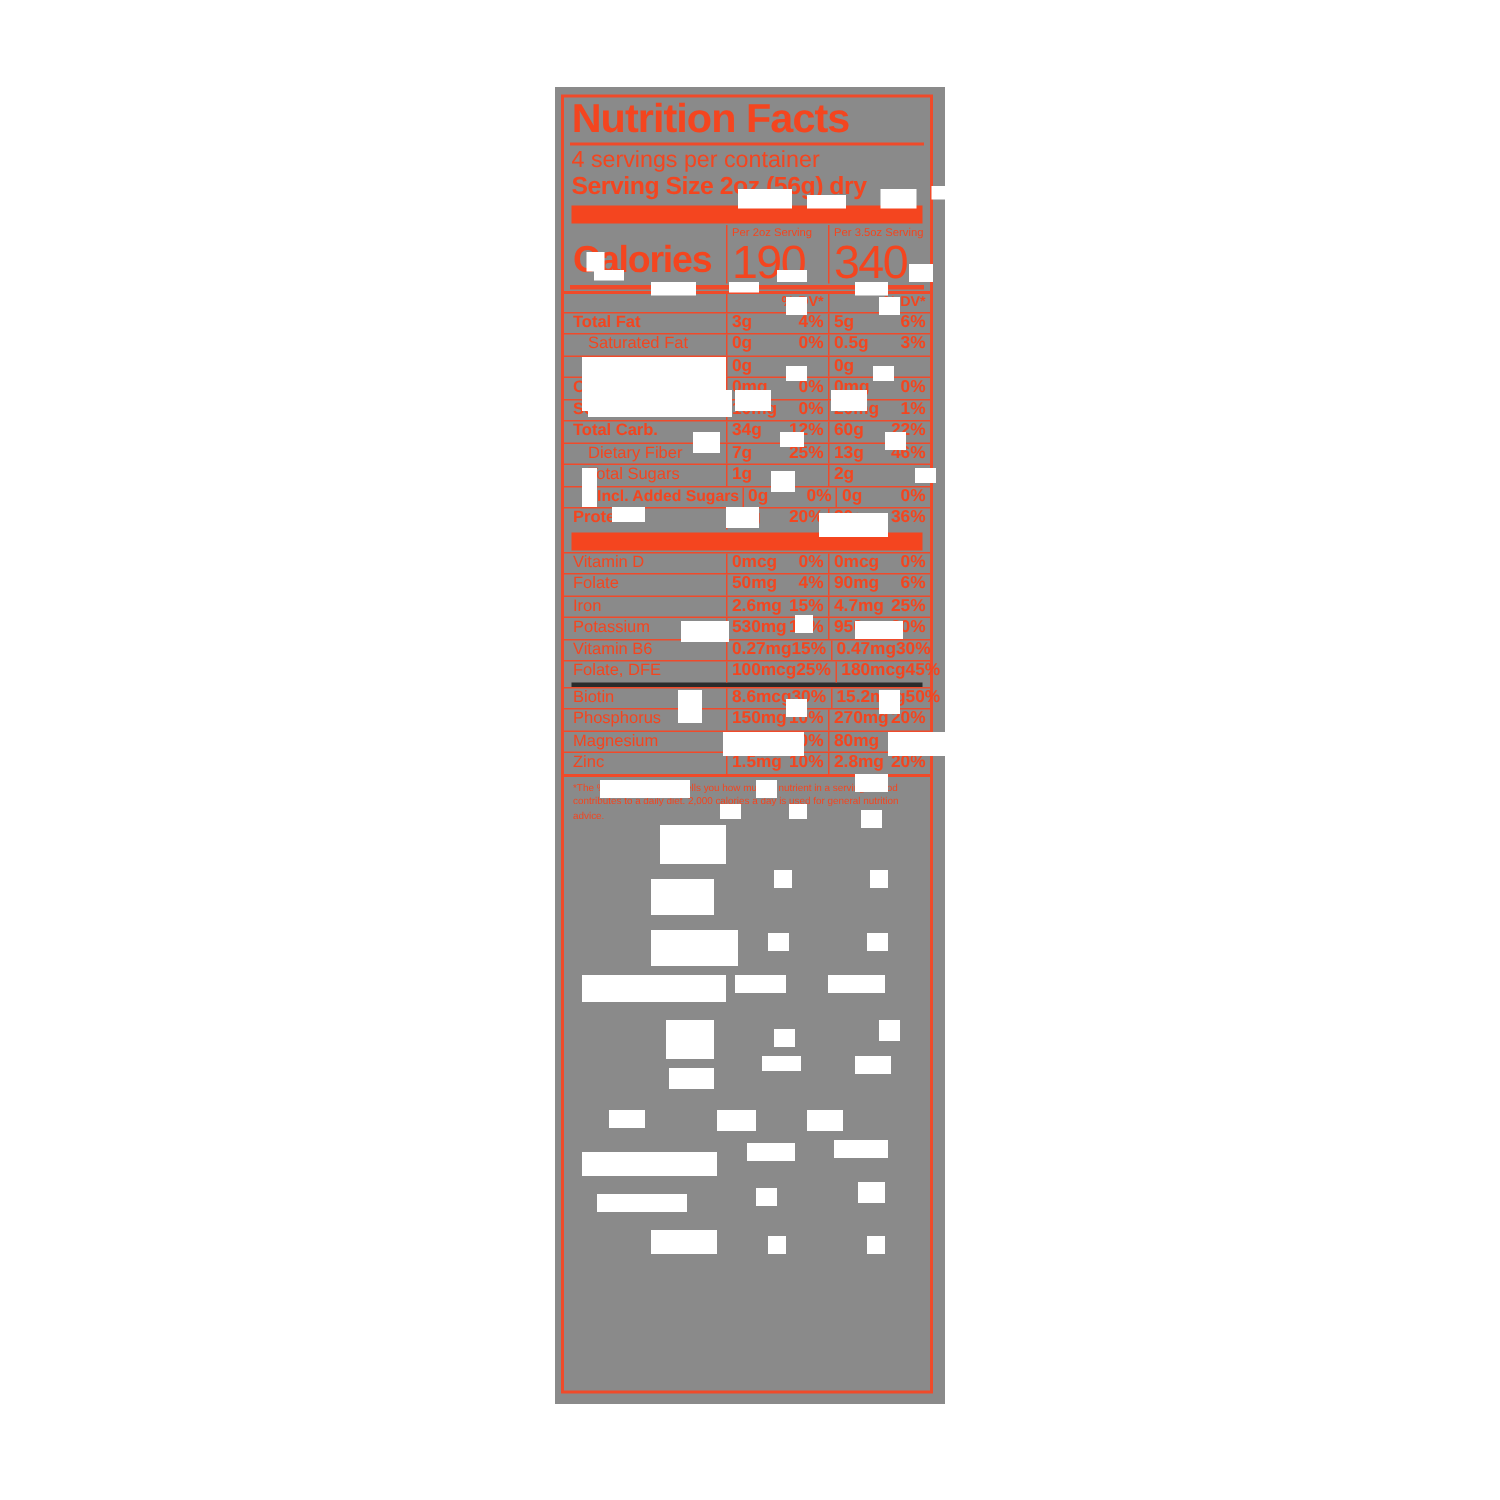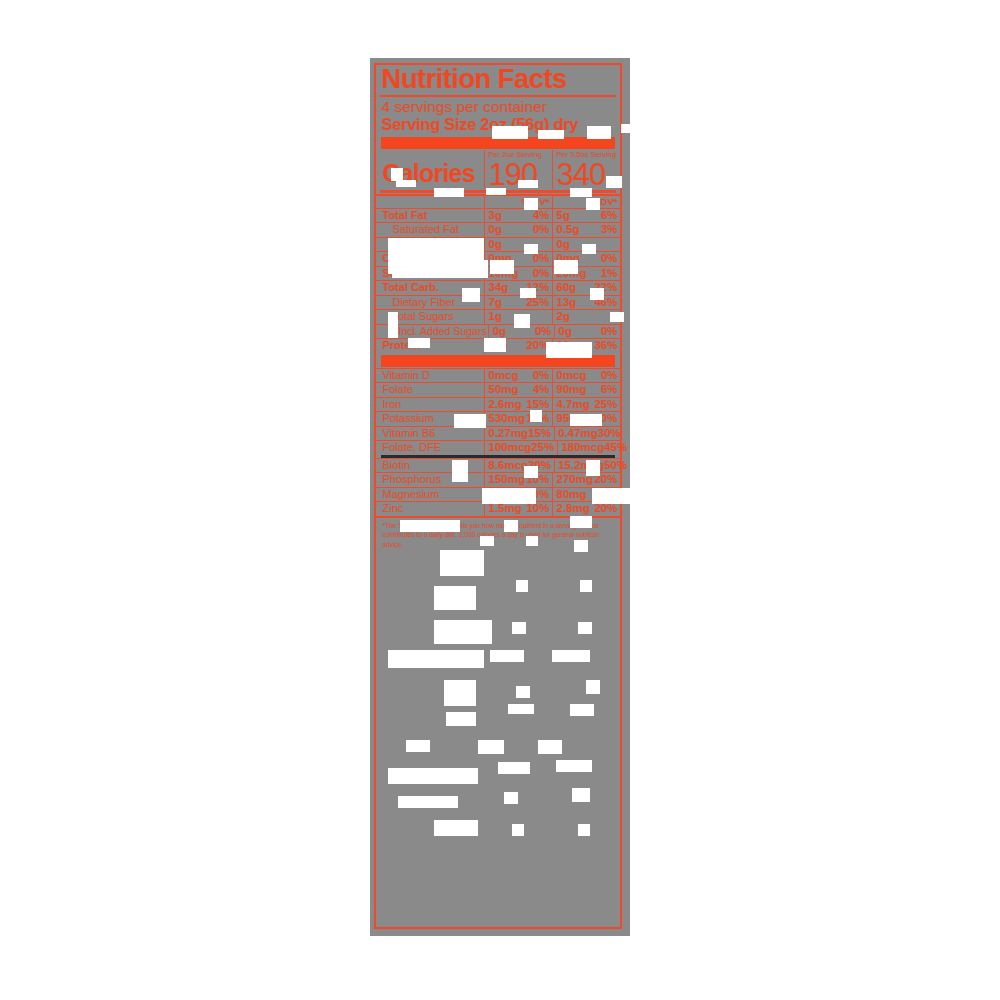--- a/index.html
+++ b/index.html
@@ -82,21 +82,21 @@
     box-sizing:border-box;
     display:flex;align-items:center;justify-content:space-between;
     font-size:11.5px;
     line-height:1;
     white-space:nowrap;
   }
   .c-val .amt{font-weight:bold;}
   .c-val .dv{font-weight:bold;}
 
   .indent1 .c-name{padding-left:16px;font-weight:normal;}
-  .indent2 .c-name{padding-left:22px;font-weight:normal;font-size:10.5px;}
+  .indent2 .c-name{padding-left:22px;font-weight:bold;font-size:10.5px;}
   .bold .c-name,.bold .c-val .amt{font-weight:bold;}
 
   
   .cal-row{display:flex;align-items:stretch;border-top:none;}
   .cal-name{
     flex:0 0 108px;
     display:flex;align-items:flex-end;
     padding:0 0 1px 6px;
     box-sizing:border-box;
     font-size:25px;font-weight:bold;letter-spacing:-0.8px;

